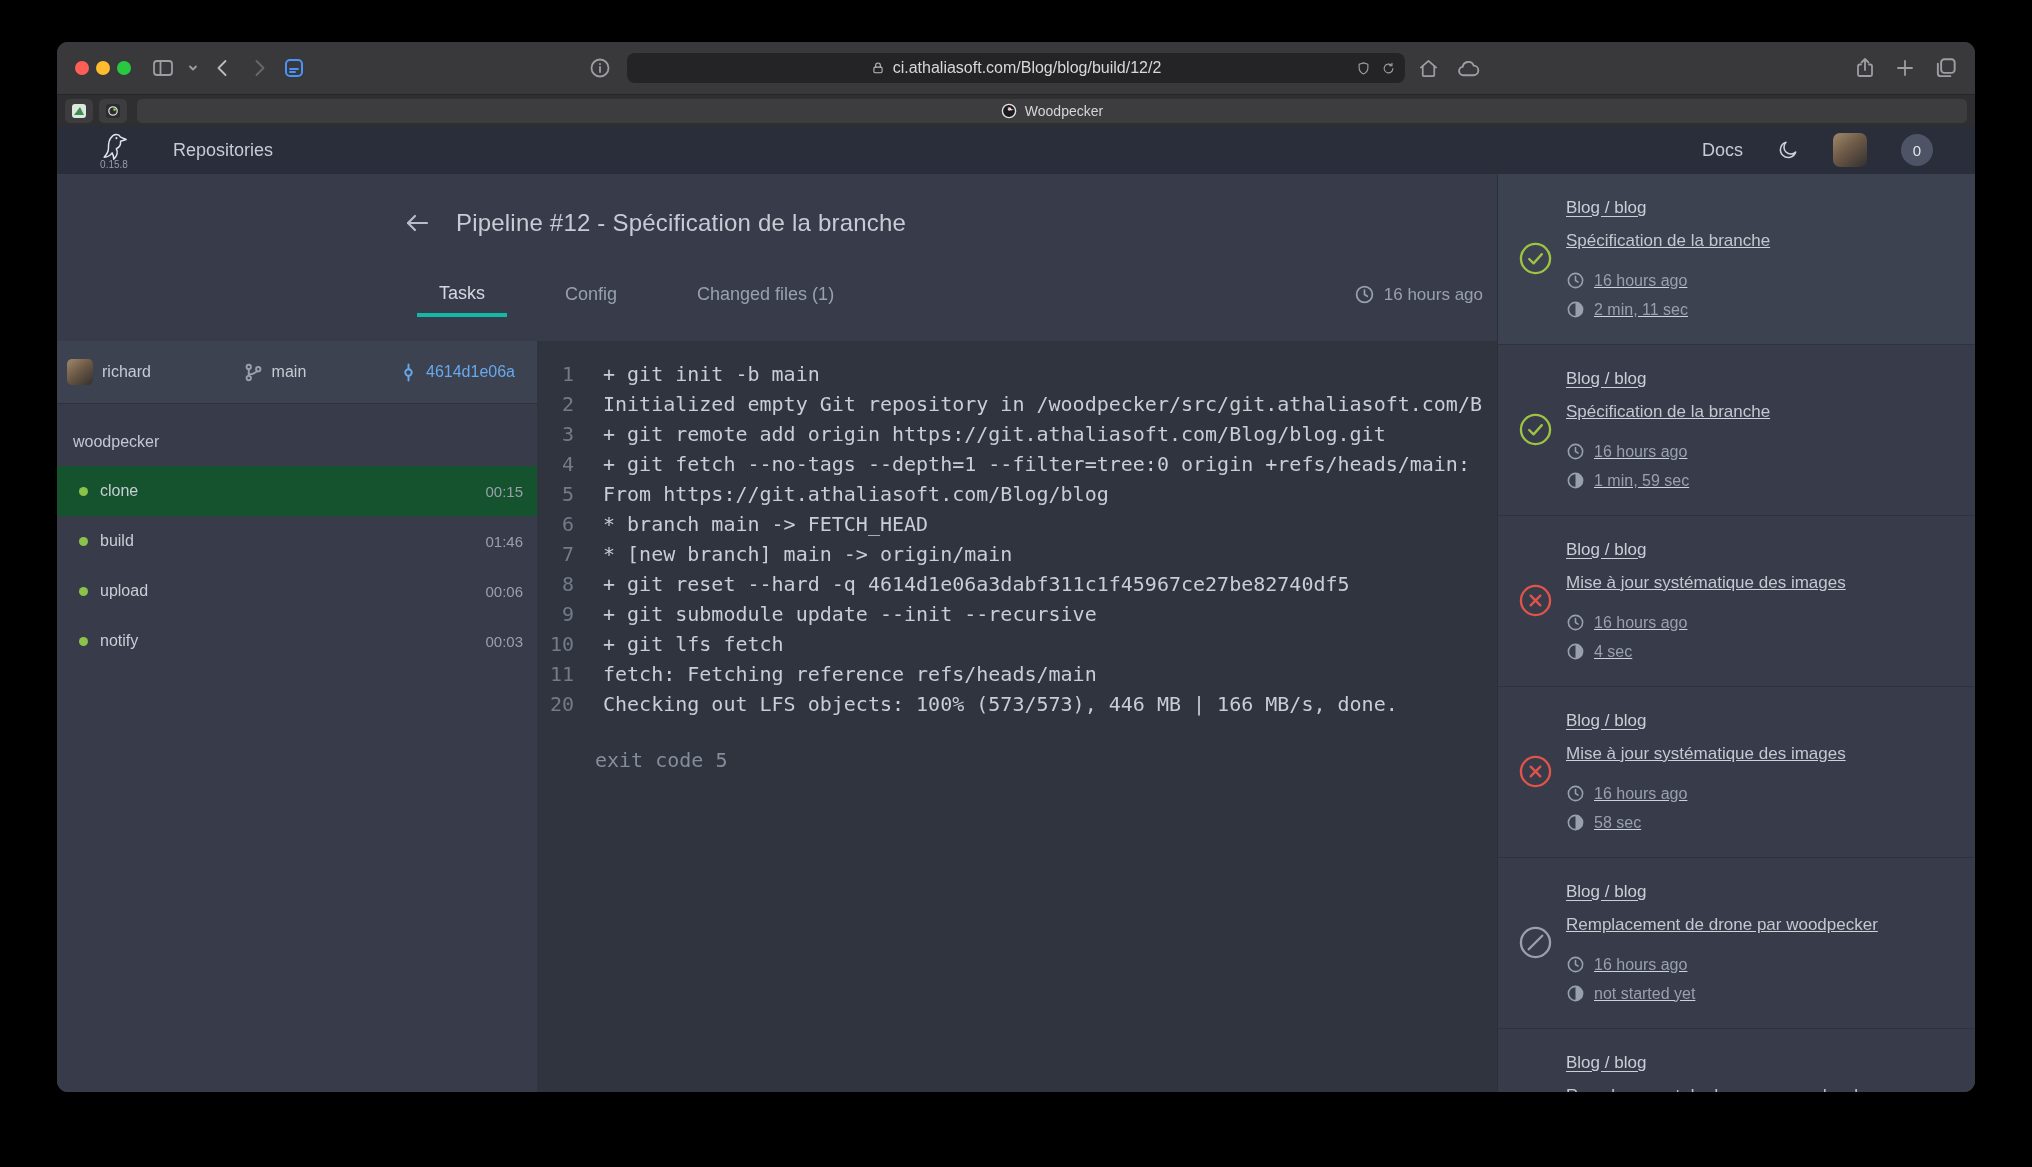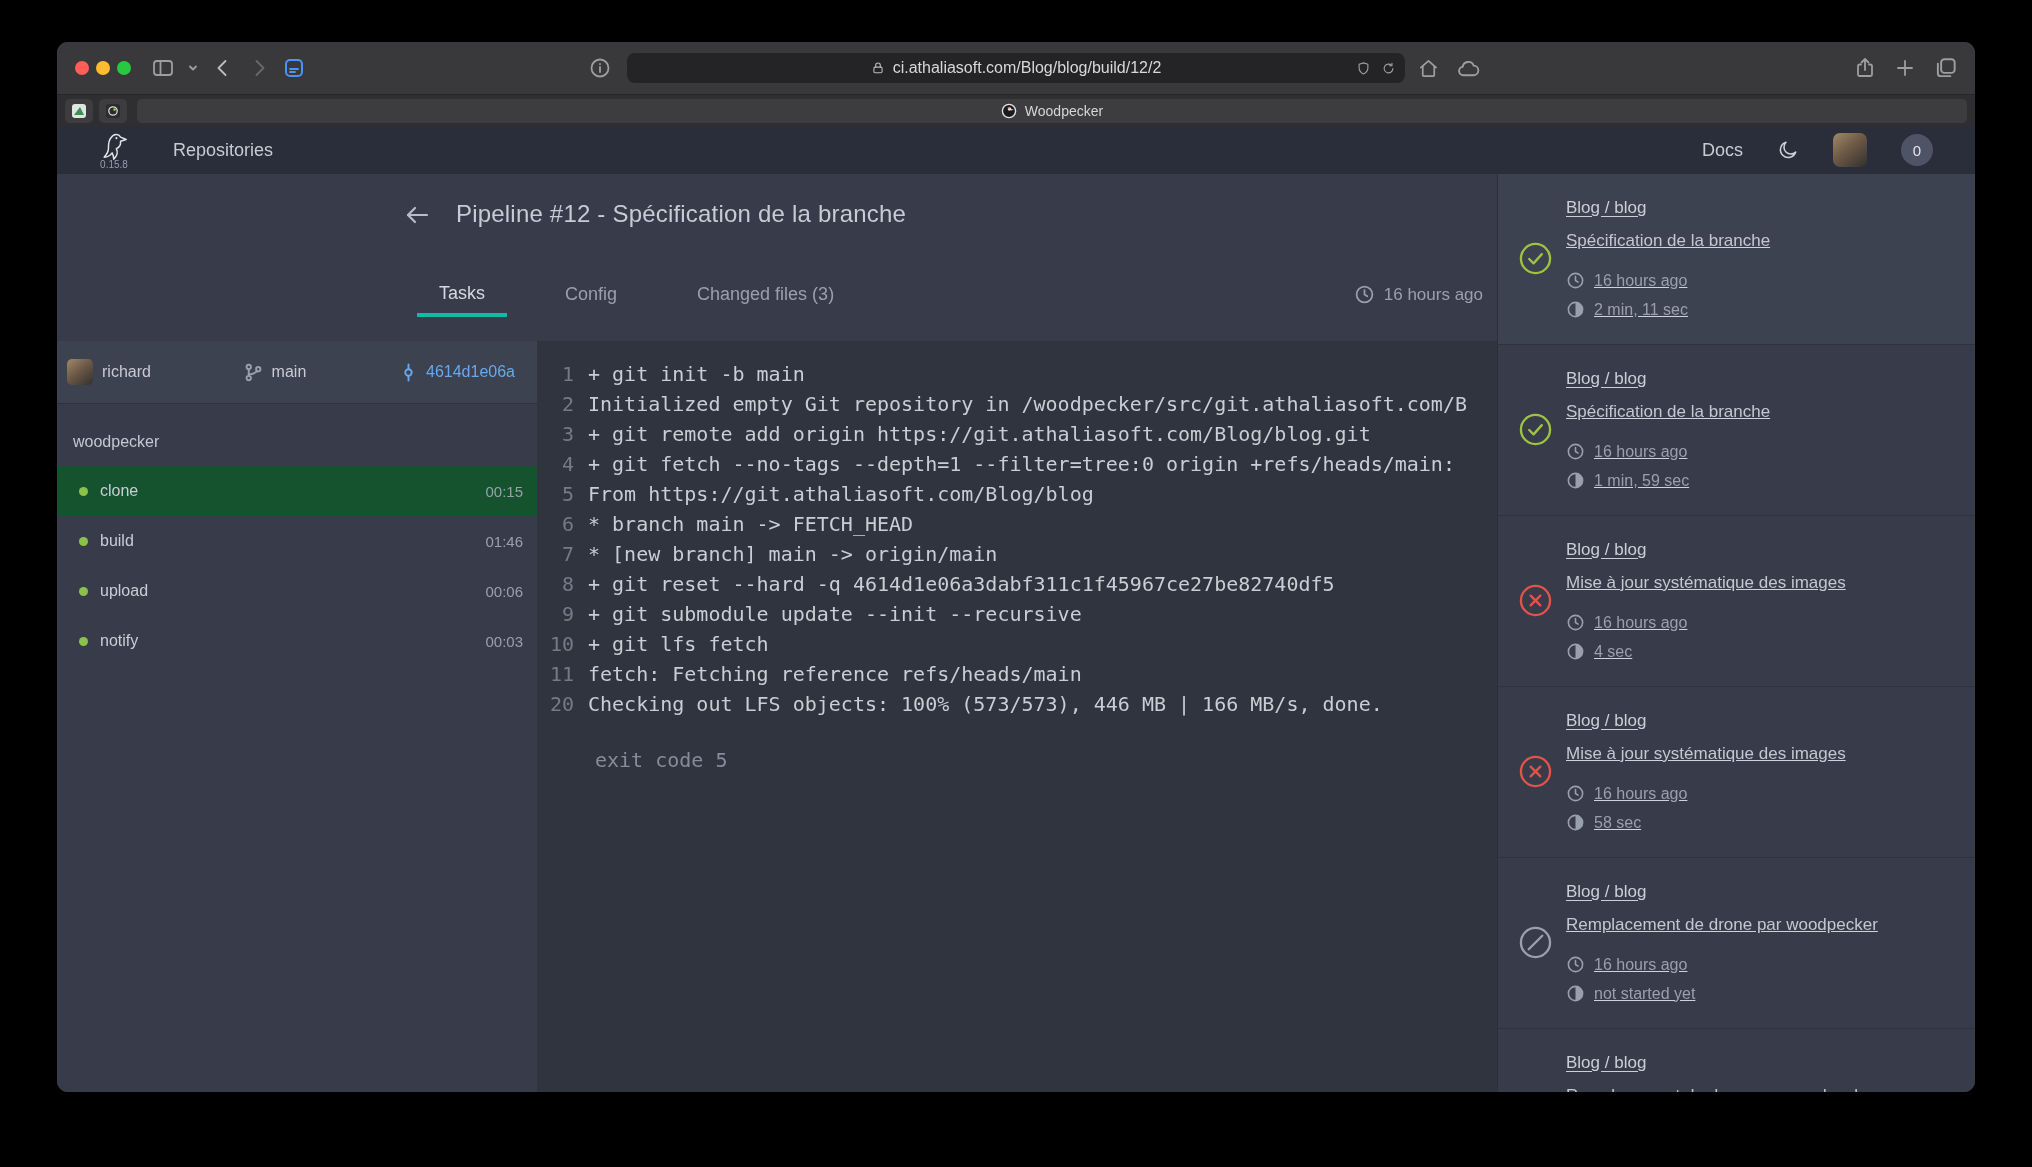--- a/index.html
+++ b/index.html
@@ -32,21 +32,21 @@
   .brand{width:46px;display:flex;flex-direction:column;align-items:center;margin-right:36px;}
   .version{font-size:10px;color:#959cab;line-height:1;margin-top:-1px;}
   .nav-link{font-size:18px;color:#c6cbd4;cursor:default;}
   .nav-right{margin-left:auto;display:flex;align-items:center;gap:34px;padding-right:42px;}
   .avatar{width:34px;height:34px;border-radius:7px;background:linear-gradient(140deg,#9b8468 5%,#6e5a47 45%,#32302e 100%);}
   .badge{width:32px;height:32px;border-radius:50%;background:#4e5466;display:flex;align-items:center;
          justify-content:center;font-size:15px;color:#e3e6ec;}
   .app-body{flex:1;display:flex;min-height:0;}
   .center-col{flex:1;min-width:0;display:flex;flex-direction:column;}
   .pipe-header{height:167px;flex:none;position:relative;}
-  .title-row{display:flex;gap:24px;margin:26px 0 0 345px;height:46px;}
+  .title-row{display:flex;align-items:center;gap:24px;margin:26px 0 0 345px;height:46px;}
   .page-title{font-size:24px;font-weight:400;color:#c6cbd5;letter-spacing:.2px;}
   .tabs-row{position:relative;margin-top:26px;height:45px;display:flex;align-items:stretch;gap:36px;padding-left:360px;}
   .tab{display:flex;align-items:center;padding:0 22px;font-size:18px;color:#99a0ad;box-sizing:border-box;}
   .tab.active{color:#d4d8e0;border-bottom:4px solid #14b8a6;padding-top:2px;}
   .time-ago{position:absolute;right:14px;top:0;height:100%;display:flex;align-items:center;gap:9px;
             color:#99a0ad;font-size:17px;}
   .content-row{flex:1;display:flex;min-height:0;}
   .steps-panel{width:480px;flex:none;display:flex;flex-direction:column;}
   .commit-row{height:62px;flex:none;background:#3d4250;border-bottom:1px solid #2e323e;display:flex;
               align-items:center;justify-content:space-between;padding:0 22px 0 10px;}
@@ -55,21 +55,21 @@
   .mini-avatar{width:26px;height:26px;border-radius:5px;background:linear-gradient(140deg,#9b8468 5%,#6e5a47 45%,#32302e 100%);}
   .group-label{padding:26px 16px 12px;font-size:16px;line-height:24px;color:#c3c8d2;}
   .step{height:50px;display:flex;align-items:center;padding:0 14px 0 22px;font-size:16px;color:#c9cdd6;}
   .step.active{background:#14532d;}
   .dot{width:9px;height:9px;border-radius:50%;background:#8bc34a;margin-right:12px;flex:none;}
   .step-time{margin-left:auto;color:#99a0ad;font-size:15px;}
   .log-panel{flex:1;min-width:0;background:#2f343f;padding:18px 0;overflow:hidden;
              font-family:"DejaVu Sans Mono",monospace;font-size:20px;line-height:30px;color:#c9cdd5;}
   .log-line{display:flex;}
   .ln{width:37px;text-align:right;color:#747b88;flex:none;}
-  .lt{margin-left:14px;white-space:pre;overflow:hidden;}
+  .lt{margin-left:29px;white-space:pre;overflow:hidden;}
   .exit-line{margin:26px 0 0 58px;color:#868d9a;}
   .right-sidebar{width:478px;flex:none;border-left:1px solid #2b2f3a;box-sizing:border-box;overflow:hidden;}
   .entry{height:171px;box-sizing:border-box;border-bottom:1px solid #2e323d;position:relative;padding:22px 18px 0 68px;text-decoration:underline;}
   .entry.selected{background:#3d4250;}
   .status{position:absolute;left:21px;top:68px;}
   .repo-link{font-size:17px;color:#c9ced7;text-decoration:underline;text-underline-offset:3px;line-height:24px;display:inline-block;}
   .msg{font-size:17px;color:#c2c7d0;line-height:24px;margin-top:9px;}
   .metas{margin-top:13px;}
   .meta{display:flex;align-items:center;gap:9px;height:29px;color:#99a0ad;font-size:16px;}
   .a-ic{stroke:#99a0ad;fill:none;stroke-width:2;stroke-linecap:round;stroke-linejoin:round;display:block;}
@@ -207,21 +207,21 @@
             <div class="title-row">
               <svg class="a-ic" width="30" height="30" viewBox="0 0 30 30" style="stroke:#b7bdc9;stroke-width:2.2">
                   <path d="M25 15H6"></path>
                   <path d="M13 8l-7 7 7 7"></path>
                 </svg>
               <span class="page-title">Pipeline #12 - Spécification de la branche</span>
             </div>
             <div class="tabs-row">
               <div class="tab active">Tasks</div>
               <div class="tab">Config</div>
-              <div class="tab">Changed files (3)</div>
+              <div class="tab">Changed files (1)</div>
               <div class="time-ago">
                 <svg class="a-ic" width="21" height="21" viewBox="0 0 24 24">
                     <circle cx="12" cy="12" r="9"></circle>
                     <path d="M12 7v5l3.2 2"></path>
                   </svg>
                 <span>16 hours ago</span>
               </div>
             </div>
           </div>
 

